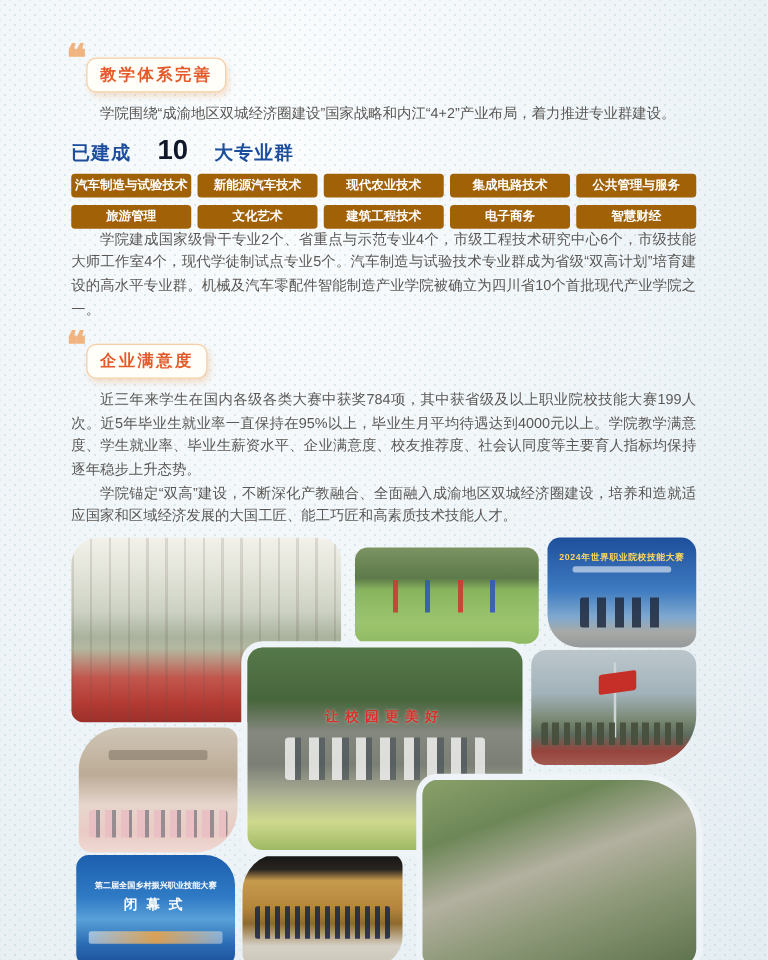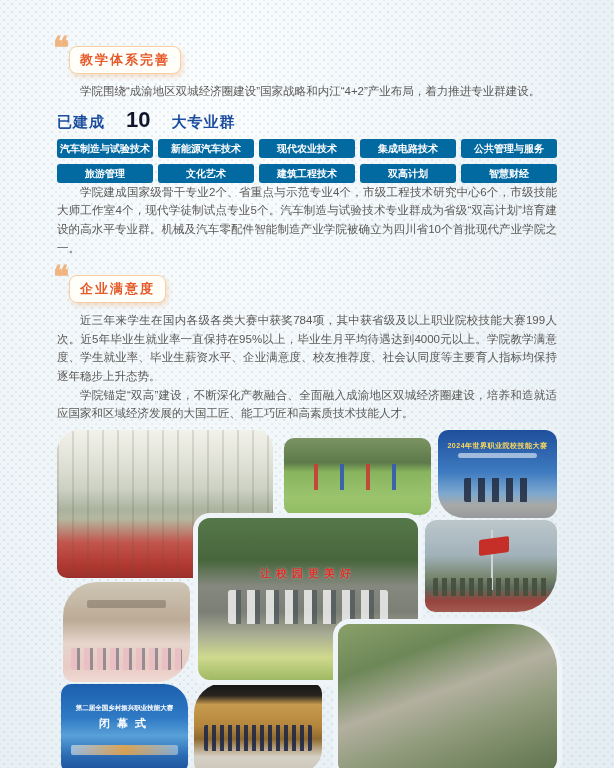--- a/index.html
+++ b/index.html
@@ -37,21 +37,21 @@
   .p-intro{margin-top:6px;}
   .p-detail{margin-top:5px;}
   .p-results{margin-top:8px;}
 
   .groups-heading{margin-top:8px;margin-bottom:7px;display:flex;align-items:baseline;gap:17px;}
   .gh-prefix,.gh-suffix{font-size:15px;font-weight:bold;color:#1d4e9e;letter-spacing:1px;}
   .gh-count{font-size:22px;font-weight:bold;color:#0f172a;margin:0 4px;line-height:1;}
 
   .groups-grid{display:grid;grid-template-columns:repeat(5,96px);gap:6px 5px;}
   .group-tag{
-    height:19px;line-height:19px;background:#0369a1;color:#fff;border-radius:3px;
+    height:19px;line-height:19px;background:#a16207;color:#fff;border-radius:3px;
     font-size:10px;font-weight:bold;text-align:center;white-space:nowrap;overflow:hidden;
   }
 
   .sec2{margin-top:18px;}
 
   
   .collage{position:relative;width:500px;height:346px;margin-top:7px;}
   .ph{position:absolute;overflow:hidden;}
   .ph-library{left:0;top:2;width:216px;height:148px;border-radius:22px 18px 12px 10px;z-index:1;
     background-image:
@@ -135,21 +135,21 @@
 
   <div class="groups-grid">
     <span class="group-tag">汽车制造与试验技术</span>
     <span class="group-tag">新能源汽车技术</span>
     <span class="group-tag">现代农业技术</span>
     <span class="group-tag">集成电路技术</span>
     <span class="group-tag">公共管理与服务</span>
     <span class="group-tag">旅游管理</span>
     <span class="group-tag">文化艺术</span>
     <span class="group-tag">建筑工程技术</span>
-    <span class="group-tag">双高计划</span>
+    <span class="group-tag">电子商务</span>
     <span class="group-tag">智慧财经</span>
   </div>
 
   <p class="body-text p-detail">学院建成国家级骨干专业2个、省重点与示范专业4个，市级工程技术研究中心6个，市级技能大师工作室4个，现代学徒制试点专业5个。汽车制造与试验技术专业群成为省级“双高计划”培育建设的高水平专业群。机械及汽车零配件智能制造产业学院被确立为四川省10个首批现代产业学院之一。</p>
 
   
   <div class="sec-header sec2">
     <span class="quote">❝</span>
     <span class="sec-box">企业满意度</span>
   </div>

